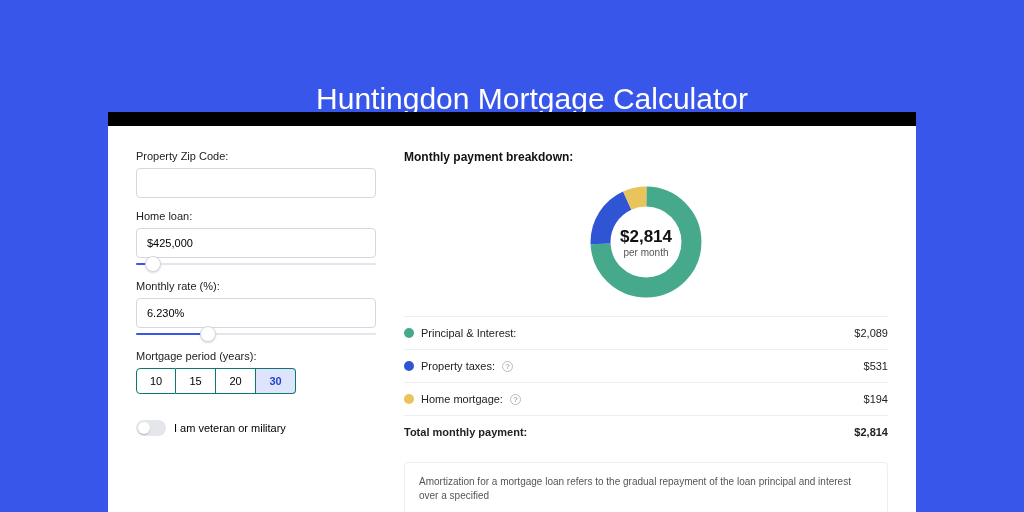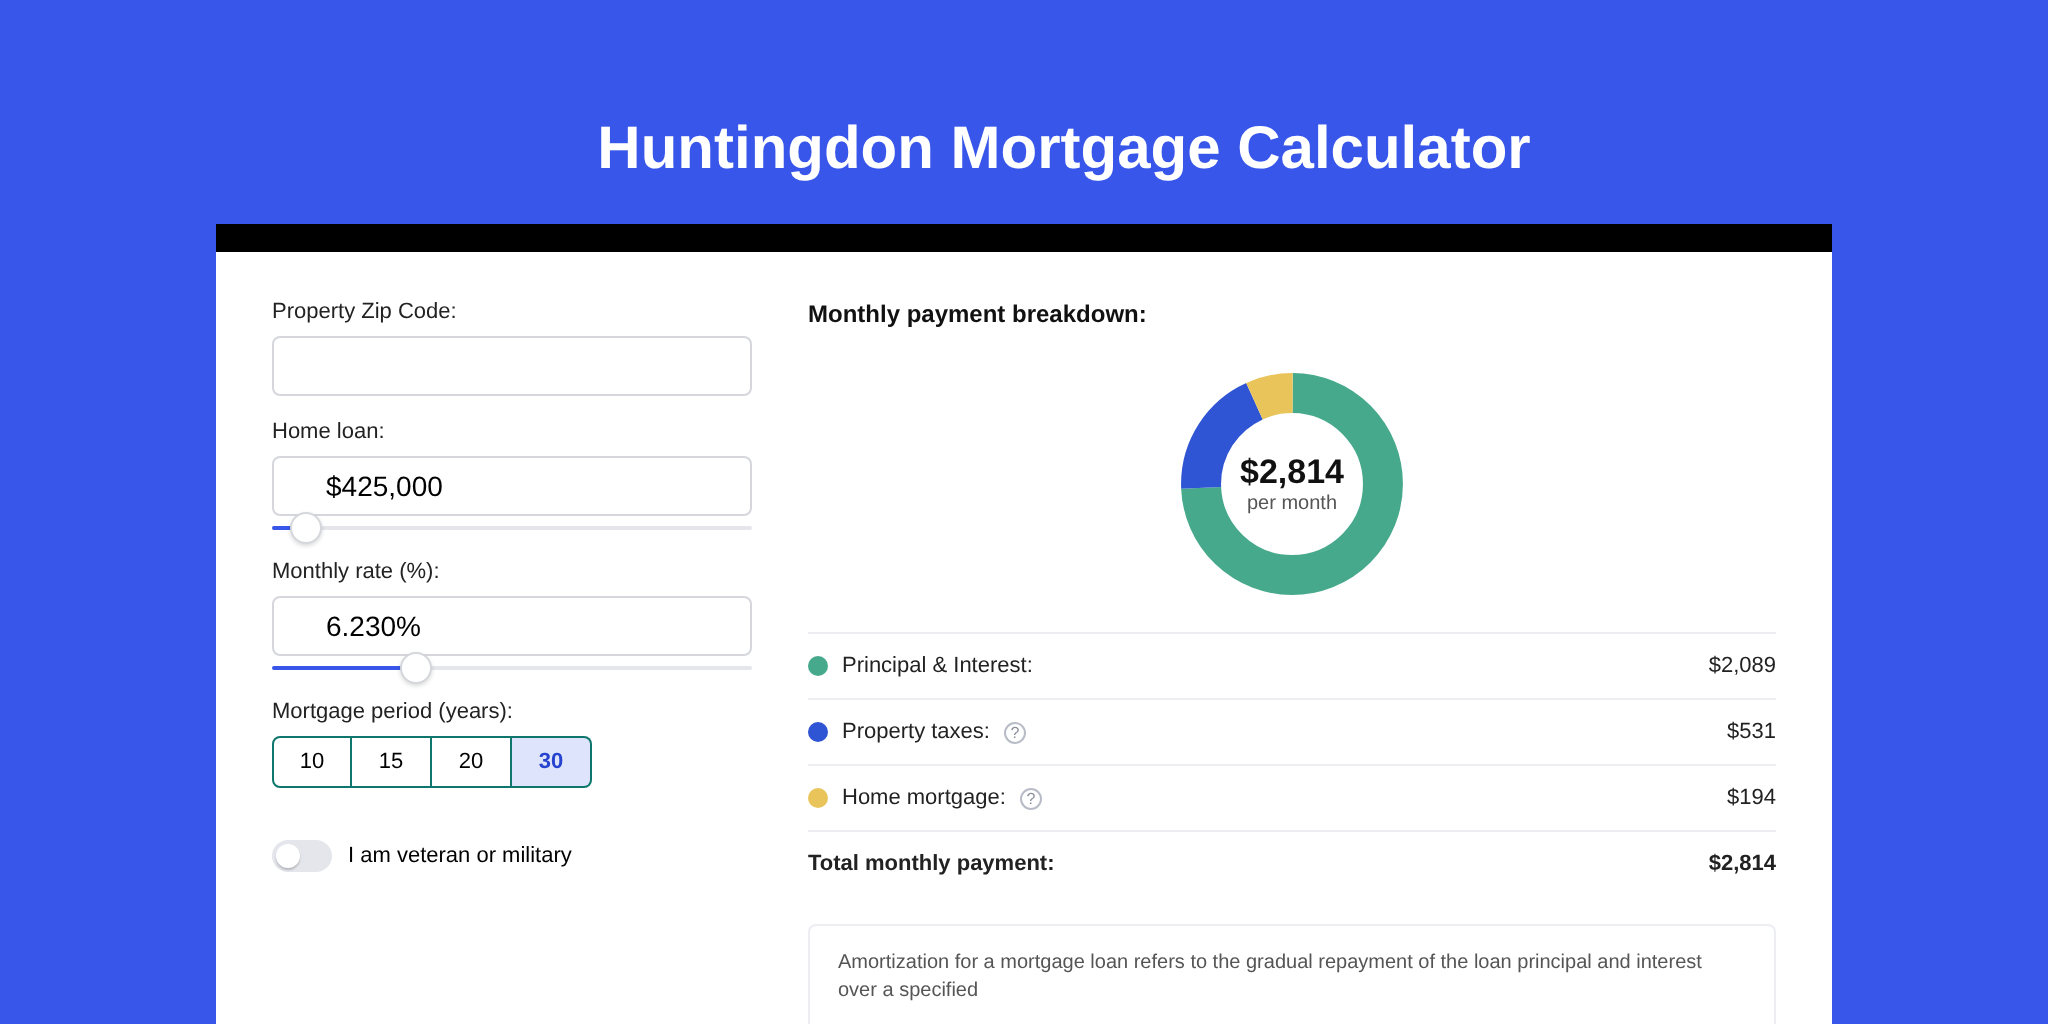--- a/index.html
+++ b/index.html
@@ -2,23 +2,23 @@
 <html><head>
 <meta charset="utf-8">
 <style>
   * { box-sizing: border-box; margin: 0; padding: 0; }
   html, body { width: 1024px; height: 512px; overflow: hidden; font-family: Arial, Helvetica, sans-serif; }
   body { background: #3857EA; position: relative; }
 
   .title {
     text-align: center;
     color: #fff;
-    font-weight: 700;
+    font-weight: 400;
     font-size: 30px;
-    padding-top: 58px;
+    padding-top: 82px;
     margin-left: 40px;
   }
 
   .outer {
     position: absolute;
     left: 108px;
     right: 108px;
     top: 112px;
     bottom: 0;
     background: #000000;
@@ -33,22 +33,22 @@
     gap: 28px;
   }
   .left-col { width: 240px; flex: 0 0 240px; display: flex; flex-direction: column; }
   .right-col { flex: 1; display: flex; flex-direction: column; }
 
   .field-label { font-size: 11px; color: #222; margin-bottom: 6px; }
   .field-input {
     border: 1px solid #d5d7dc;
     border-radius: 4px;
     height: 30px;
-    padding: 0 26px;
-    font-size: 14px;
+    padding: 0 10px;
+    font-size: 11px;
     background: #fff;
   }
   .row { display: flex; gap: 8px; }
   .field-group { margin-bottom: 12px; }
 
   .slider-wrap { position: relative; height: 8px; margin-top: 2px; }
   .slider-rail { position:absolute; top:3px; left:0; right:0; height:2px; background:#e4e6ec; border-radius:1px; }
   .slider-fill { position:absolute; top:3px; left:0; height:2px; background:#3857EA; border-radius:1px; }
   .slider-thumb { position:absolute; top:-4px; width:16px; height:16px; border-radius:50%; background:#fff; border:1px solid #d5d7dc; box-shadow:0 1px 2px rgba(0,0,0,.15); transform:translateX(-50%); }
 

